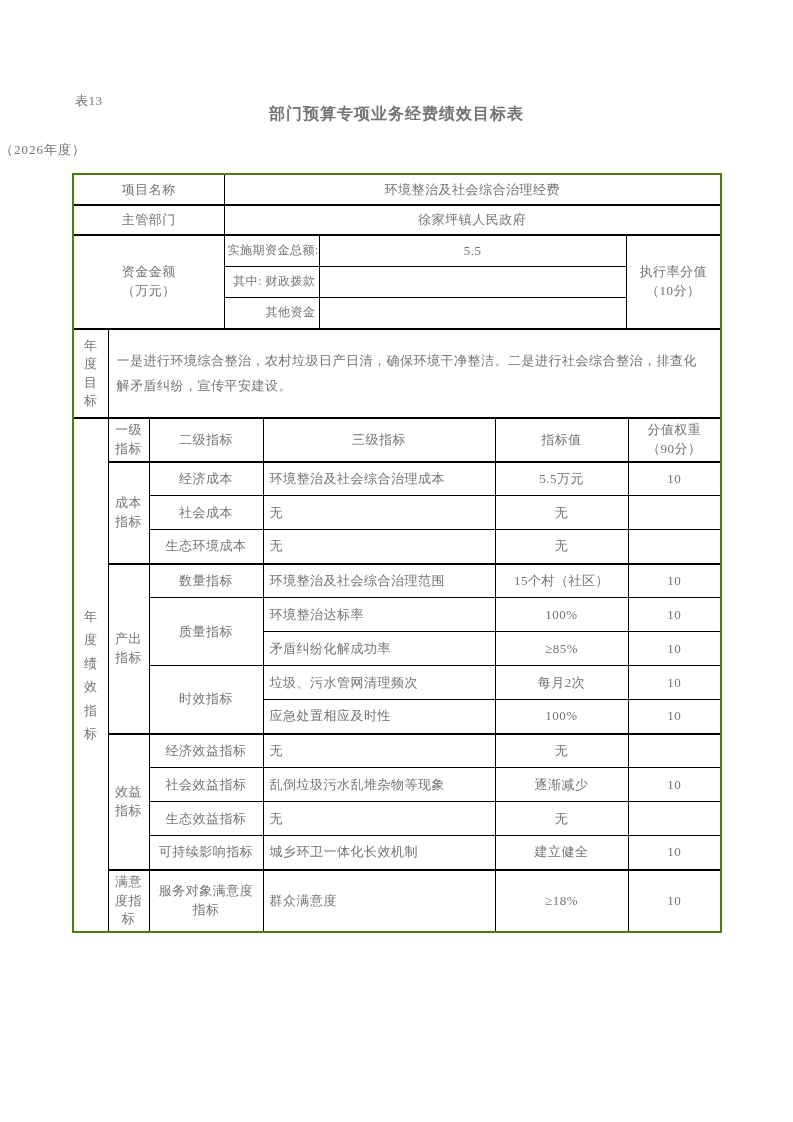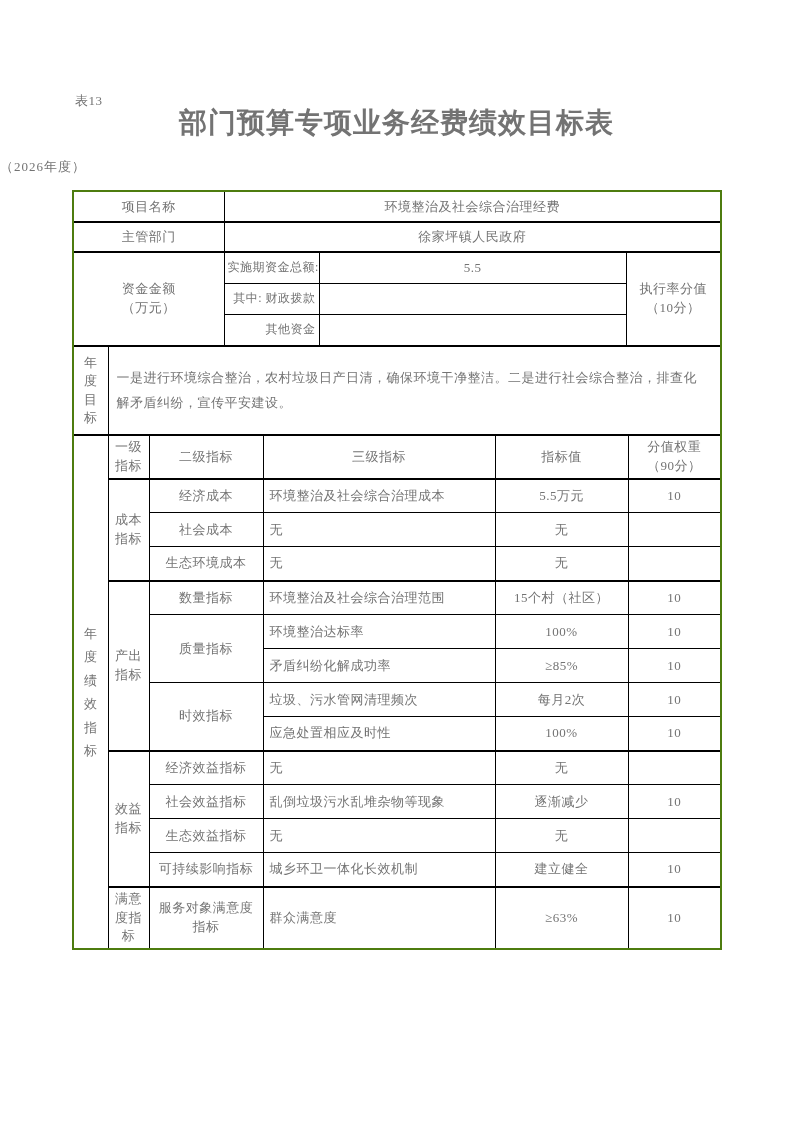--- a/index.html
+++ b/index.html
@@ -2,21 +2,21 @@
 <html><head>
 <meta charset="utf-8">
 <style>
   html,body { margin:0; padding:0; background:#e8e8e8; }
   .page {
     width:793px; height:1122px; margin:0 auto; background:#ffffff;
     position:relative; overflow:hidden;
     font-family:"Liberation Serif","DejaVu Serif",serif; color:#737373;
   }
   .tag { position:absolute; left:75px; top:92px; font-size:13px; letter-spacing:0.5px; }
-  .title { margin:0; padding-top:104px; text-align:center; font-size:28px; font-weight:bold; letter-spacing:1px; }
+  .title { margin:0; padding-top:104px; text-align:center; font-size:16px; font-weight:bold; letter-spacing:1px; }
   .subtitle { margin-top:16px; text-align:left; font-size:13px; letter-spacing:1px; }
   .table-wrap { margin:14px 0 0 72px; width:646px; border:2px solid #4d7c0f; }
   .sep { height:2px; background:#000; }
   table.grid { border-collapse:collapse; border-style:hidden; width:100%; table-layout:fixed; font-size:13px; }
   table.grid td { border:1px solid #000; padding:2px 3px; letter-spacing:0.5px; vertical-align:middle; overflow:hidden; }
   tr.tt td { border-top-width:2px; }
   tr.hb td { border-bottom-width:2px; }
   .c { text-align:center; }
   .l { text-align:left; padding-left:6px !important; }
   .r { text-align:right; padding-right:3px !important; }
@@ -199,20 +199,20 @@
         <td class="c">建立健全</td>
         <td class="c">10</td>
       </tr>
       <tr class="tall tt">
         <td class="c pre">满意
 度指
 标</td>
         <td class="c pre">服务对象满意度
 指标</td>
         <td class="l">群众满意度</td>
-        <td class="c">≥63%</td>
+        <td class="c">≥18%</td>
         <td class="c">10</td>
       </tr>
     </tbody>
       </table>
 
   </div>
 </div>
 
 </body></html>

